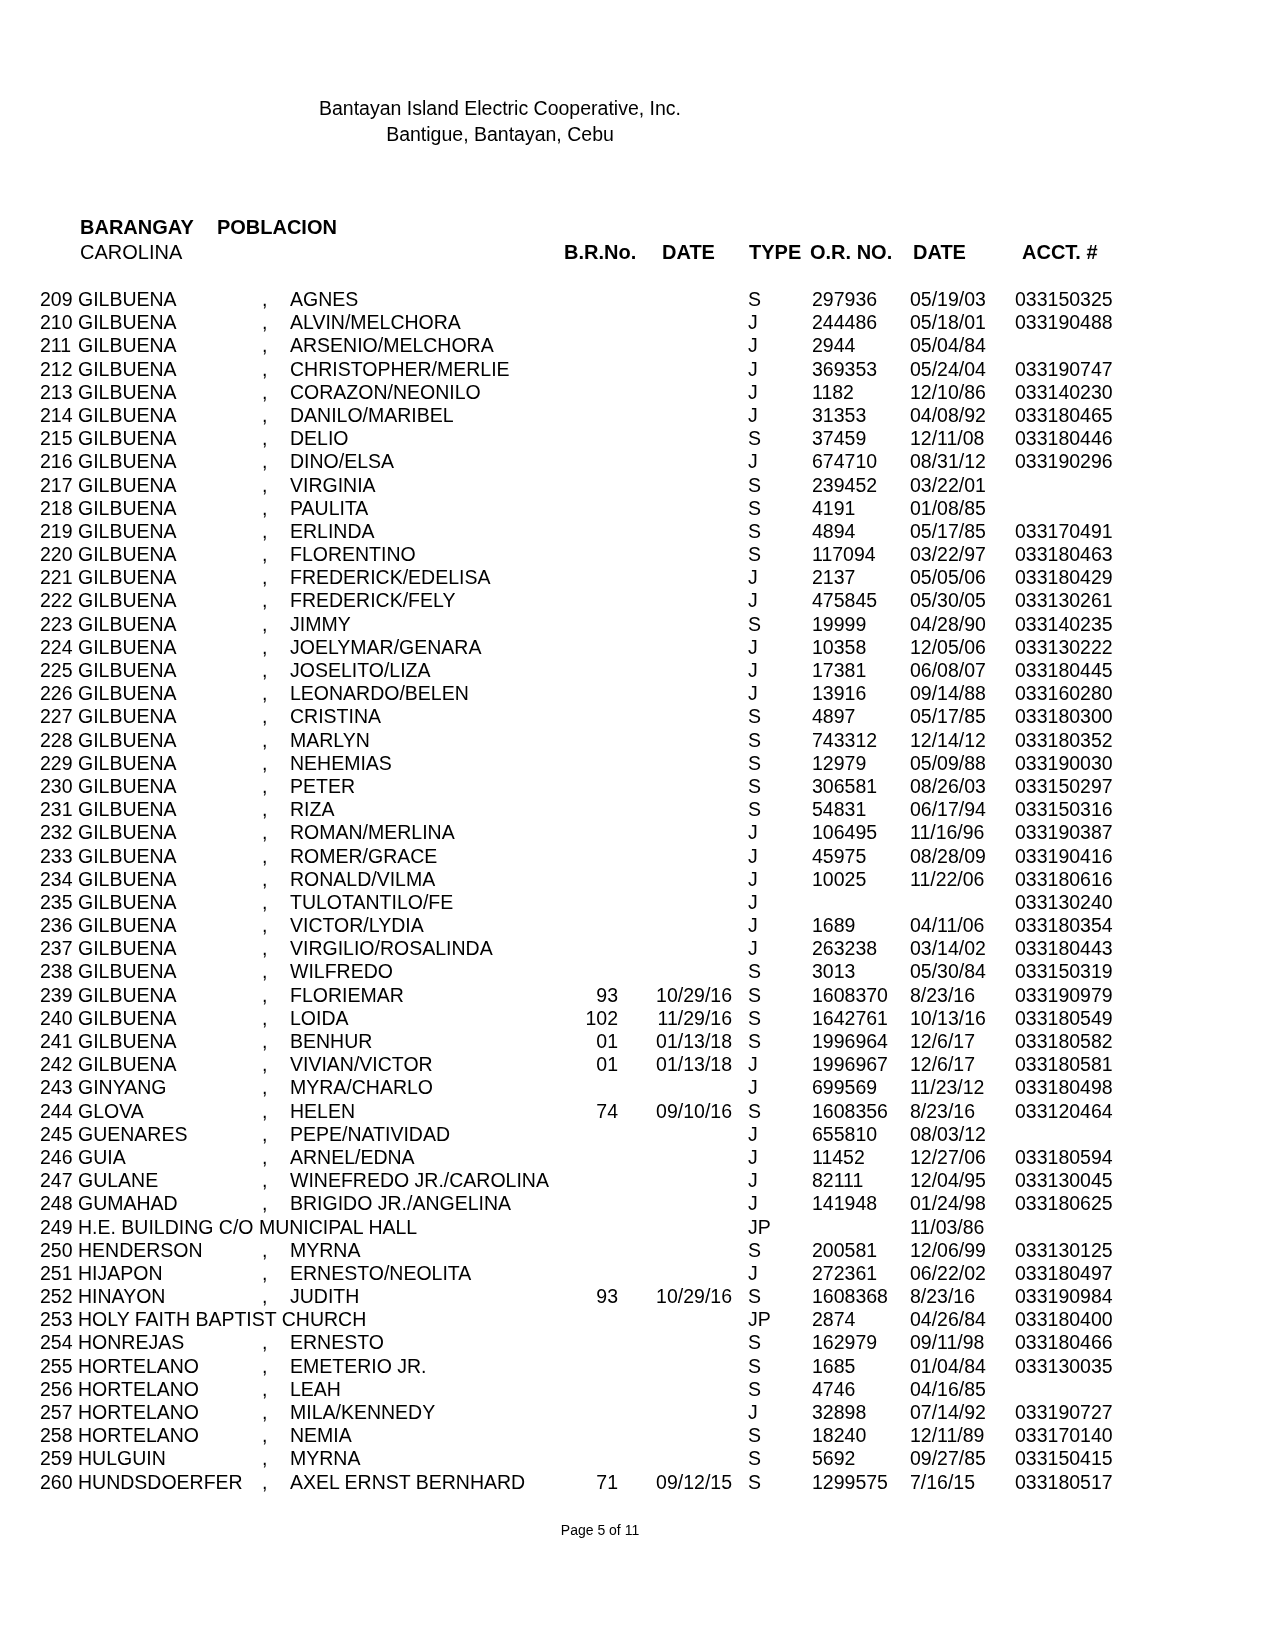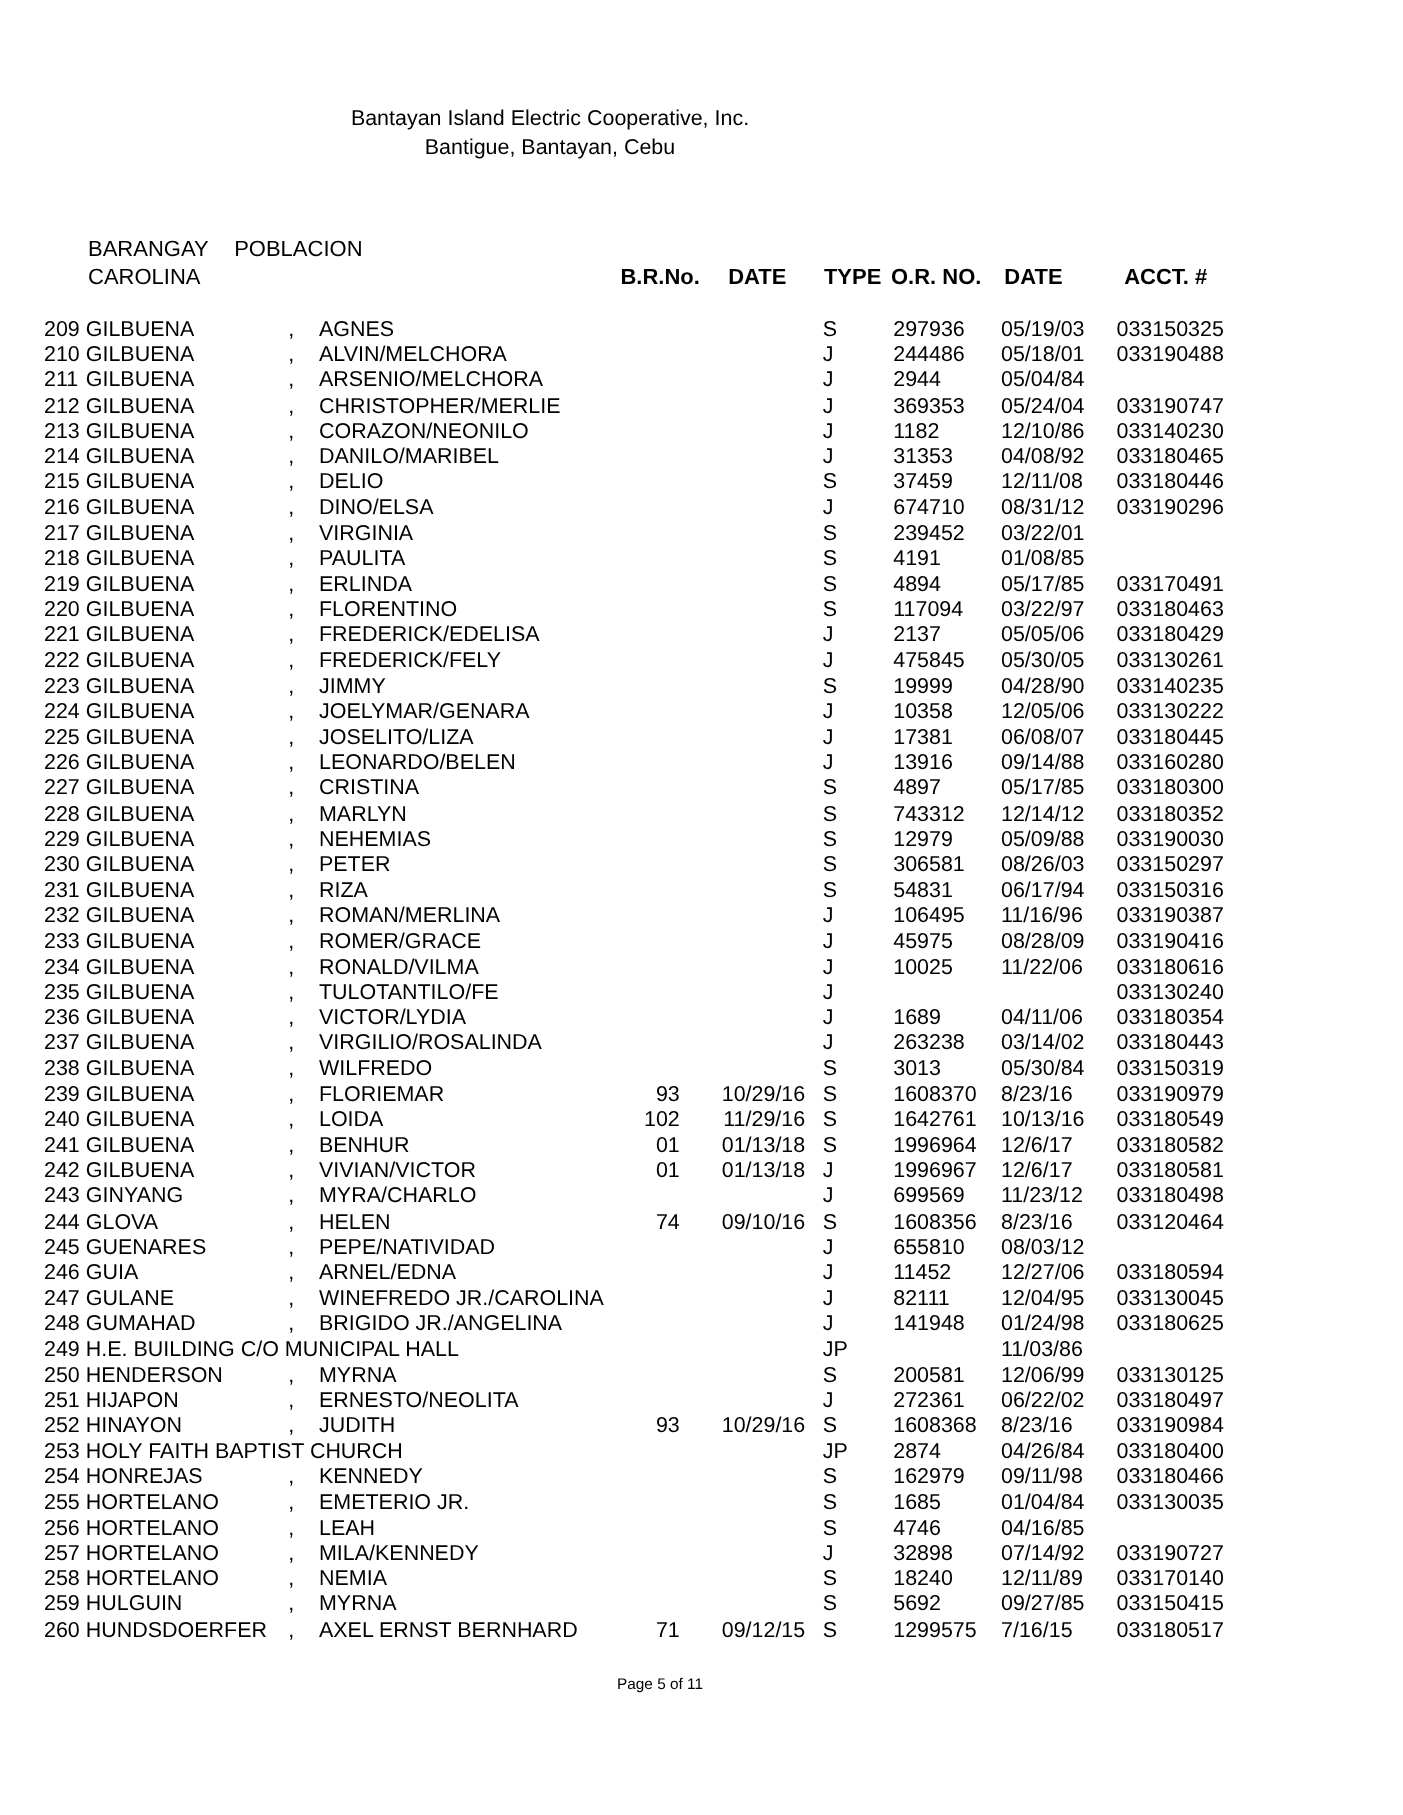--- a/index.html
+++ b/index.html
@@ -50,21 +50,21 @@
     margin-left: 118px;
     letter-spacing: 4px;
   }
 
   .barangay-row {
     position: absolute;
     top: 215px;
     left: 80px;
     font-size: 20px;
     line-height: 24px;
-    font-weight: normal;
+    font-weight: bold;
     white-space: nowrap;
   }
   .barangay-value { display: inline-block; margin-left: 18px; }
 
   
   .colhead {
     position: absolute;
     top: 240px;
     left: 0;
     width: 1275px;
@@ -693,21 +693,21 @@
         <span class="c-brdate"></span>
         <span class="c-type">JP</span>
         <span class="c-orno">2874</span>
         <span class="c-ordate">04/26/84</span>
         <span class="c-acct">033180400</span>
       </div>
       <div class="row">
         <span class="c-idx">254</span>
         <span class="c-sur">HONREJAS</span>
         <span class="c-comma">,</span>
-        <span class="c-first">KENNEDY</span>
+        <span class="c-first">ERNESTO</span>
         <span class="c-brno"></span>
         <span class="c-brdate"></span>
         <span class="c-type">S</span>
         <span class="c-orno">162979</span>
         <span class="c-ordate">09/11/98</span>
         <span class="c-acct">033180466</span>
       </div>
       <div class="row">
         <span class="c-idx">255</span>
         <span class="c-sur">HORTELANO</span>

